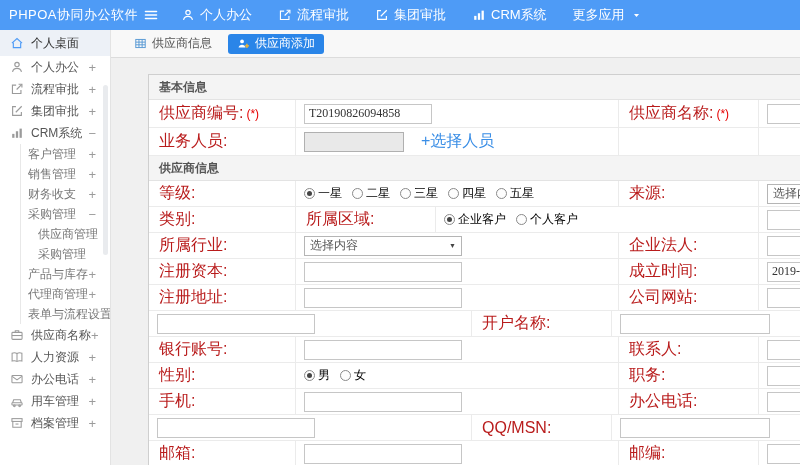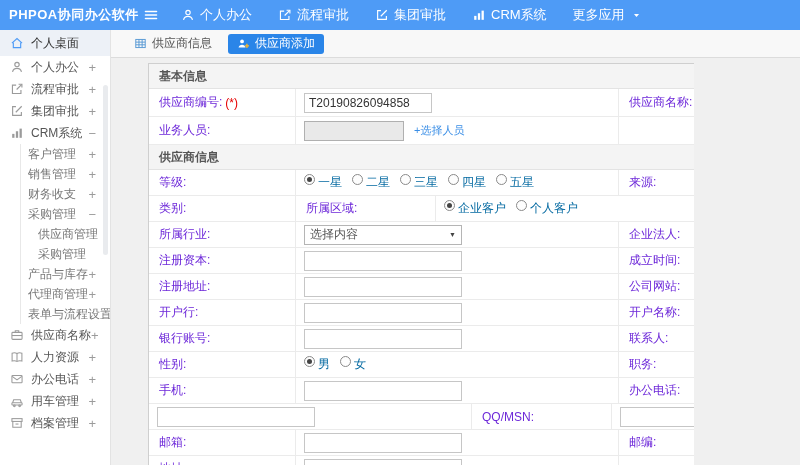--- a/index.html
+++ b/index.html
@@ -5,21 +5,21 @@
   html,body{margin:0;padding:0}
   body{
     width:800px;height:465px;overflow:hidden;position:relative;
     background:#f0f0f0;
     font-family:"Liberation Sans","DejaVu Sans",sans-serif;
     -webkit-font-smoothing:antialiased;
   }
   
   .header{position:absolute;top:0;left:0;width:800px;height:30px;background:#4e9bf6;
     display:flex;align-items:center;color:#fff;z-index:5}
-  .brand{font-size:13px;font-weight:bold;padding-left:9px;width:128px;white-space:nowrap;letter-spacing:.5px}
+  .brand{font-size:13px;font-weight:normal;padding-left:9px;width:128px;white-space:nowrap;letter-spacing:.5px}
   .hamburger{width:16px;height:16px;margin:0 22px 0 6px;color:#fff;cursor:pointer}
   .topnav{display:flex;align-items:center;gap:26px}
   .nav-item{display:flex;align-items:center;gap:5px;font-size:13px;cursor:pointer;white-space:nowrap}
   .nav-item .ic{width:14px;height:14px;color:#fff}
   .nav-item .caret{width:9px;height:9px;margin-left:2px}
   
   .sidebar{position:absolute;top:30px;left:0;width:110px;bottom:0;background:#fff;
     border-right:1px solid #e3e3e3;overflow:hidden;z-index:4}
   .sidebar::before{content:"";position:absolute;top:55px;right:2px;width:5px;height:170px;
     background:#e9ebee;border-radius:3px}
@@ -35,39 +35,39 @@
     background:linear-gradient(#e8e8e8,#e8e8e8) 20px 0/1px 100% no-repeat}
   .expand{margin-left:auto;color:#9b9b9b;font-size:13px;line-height:1}
   
   .tabbar{position:absolute;top:30px;left:110px;width:690px;height:28px;background:#f8f8f8;
     border-bottom:1px solid #dcdcdc;display:flex;align-items:center;padding-left:18px;box-sizing:border-box;z-index:3}
   .tab{display:flex;align-items:center;gap:5px;font-size:12px;color:#555;cursor:pointer;height:20px;padding:0 6px}
   .tab .ic{width:13px;height:13px;color:#5b9bd5}
   .tab.active{background:#2a85e8;color:#fff;border-radius:3px;margin-left:10px;padding:0 9px}
   .tab.active .ic{color:#fff}
   
-  .content{position:absolute;top:57px;left:110px;width:584px;bottom:0;background:#f0f0f0;overflow:hidden}
+  .content{position:absolute;top:68px;left:110px;width:690px;bottom:0;background:#f0f0f0;overflow:hidden}
   .panel{position:absolute;top:6px;left:38px;width:1150px;background:#fff;border:1px solid #cfcfcf}
   .sec-hdr{height:24px;background:#f4f4f4;border-bottom:1px solid #e3e3e3;display:flex;align-items:center;
     padding-left:10px;font-size:12px;font-weight:bold;color:#555}
   .frow{display:flex;height:25px;border-bottom:1px solid #ebebeb}
   .frow.tall{height:27px}
   .cell{display:flex;align-items:center;box-sizing:border-box;border-right:1px solid #ebebeb;height:100%}
   .lab1{width:147px;padding-left:10px}
   .fld1{width:323px;padding-left:8px}
   .lab2{width:140px;padding-left:10px}
   .fld2{flex:1;padding-left:8px;border-right:none}
-  .flabel{font-size:12px;color:#6d28d9;white-space:nowrap}
+  .flabel{font-size:16px;color:#b91c1c;white-space:nowrap}
   .req{font-size:12px;color:#e60000;margin-left:3px}
   .txt{height:20px;border:1px solid #c6c6c6;font-size:12px;color:#333;padding:0 4px;
-    box-sizing:border-box;background:#fff;font-family:Liberation Sans, sans-serif;outline:none}
+    box-sizing:border-box;background:#fff;font-family:Liberation Serif, serif;outline:none}
   .txt.disabled{background:#e9e9e9;border-color:#b0b0b0}
-  .link{font-size:11px;color:#3a8ee6;margin-left:10px;text-decoration:none;cursor:pointer;white-space:nowrap}
+  .link{font-size:16px;color:#3a8ee6;margin-left:17px;text-decoration:none;cursor:pointer;white-space:nowrap}
   .radios{display:flex;align-items:center;gap:10px}
-  .radio-opt{display:flex;gap:3px;font-size:12px;color:#0369a1;cursor:pointer;white-space:nowrap}
+  .radio-opt{display:flex;align-items:center;gap:3px;font-size:12px;color:#000000;cursor:pointer;white-space:nowrap}
   .radio{width:11px;height:11px;border:1px solid #8a8a8a;border-radius:50%;background:#fdfdfd;position:relative;flex:none;box-sizing:border-box}
   .radio.checked::after{content:"";position:absolute;left:2px;top:2px;width:5px;height:5px;border-radius:50%;background:#444}
   .select{height:20px;border:1px solid #b5b5b5;background:#fff;display:flex;align-items:center;
     justify-content:space-between;padding:0 5px;box-sizing:border-box;font-size:12px;color:#555;cursor:pointer}
   .select .sel-caret{font-size:7px;color:#444;margin-left:6px}
   .ic svg{width:100%;height:100%;display:block}
 </style>
 </head>
 <body>
 
@@ -423,23 +423,20 @@
           <input type="text" class="txt" value="" style="width: 158px;">
         </div>
         <div class="cell lab2">
           <span class="flabel">公司网站:</span>
         </div>
         <div class="cell fld2">
           <input type="text" class="txt" value="" style="width: 150px;">
         </div>
       </div>
       <div class="frow">
-        <div class="cell lab1">
-          <span class="flabel">开户行:</span>
-        </div>
         <div class="cell fld1">
           <input type="text" class="txt" value="" style="width: 158px;">
         </div>
         <div class="cell lab2">
           <span class="flabel">开户名称:</span>
         </div>
         <div class="cell fld2">
           <input type="text" class="txt" value="" style="width: 150px;">
         </div>
       </div>

